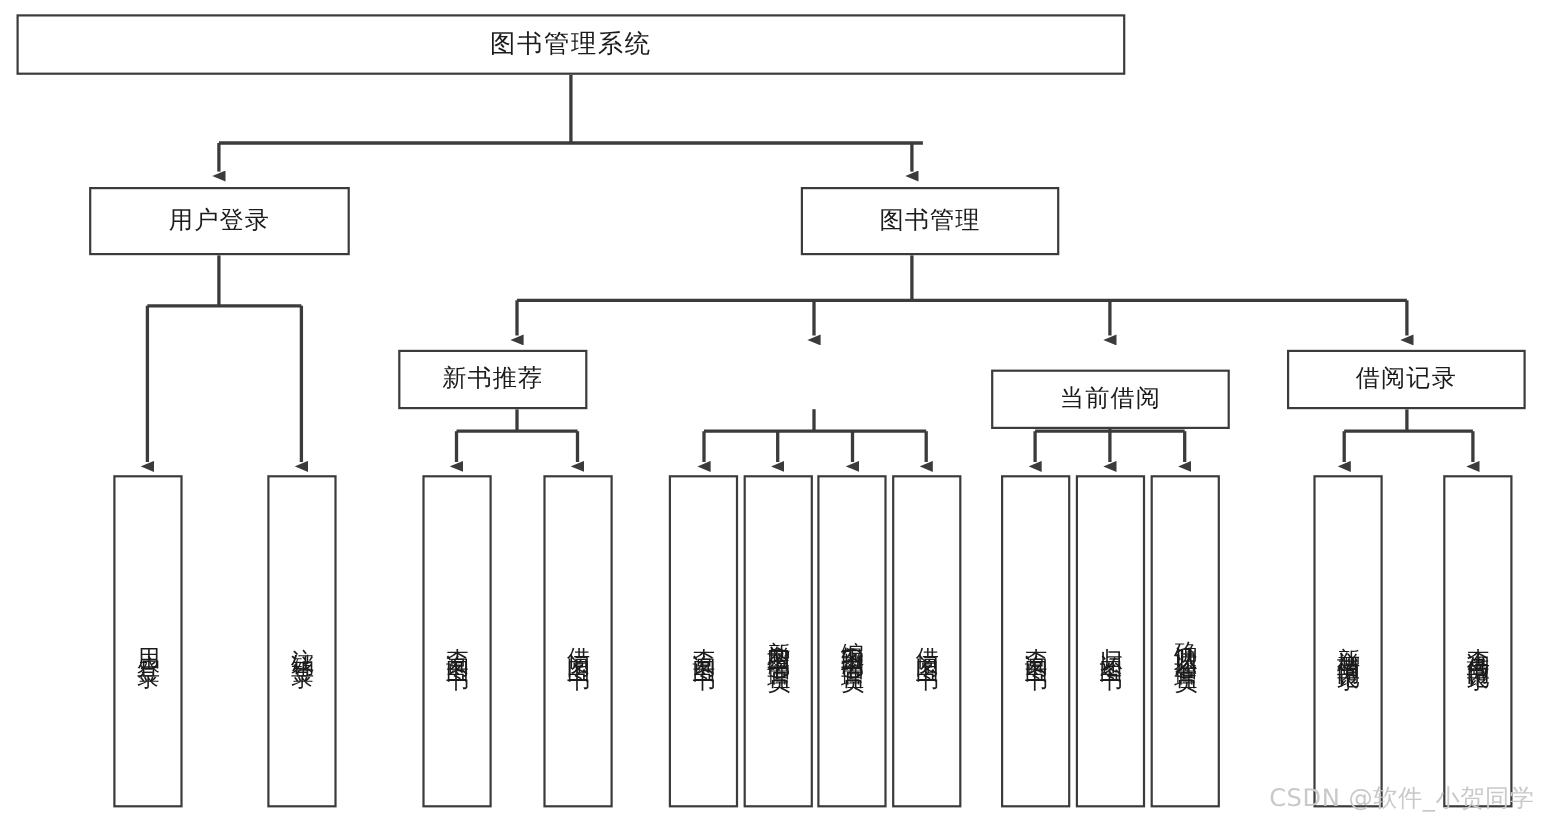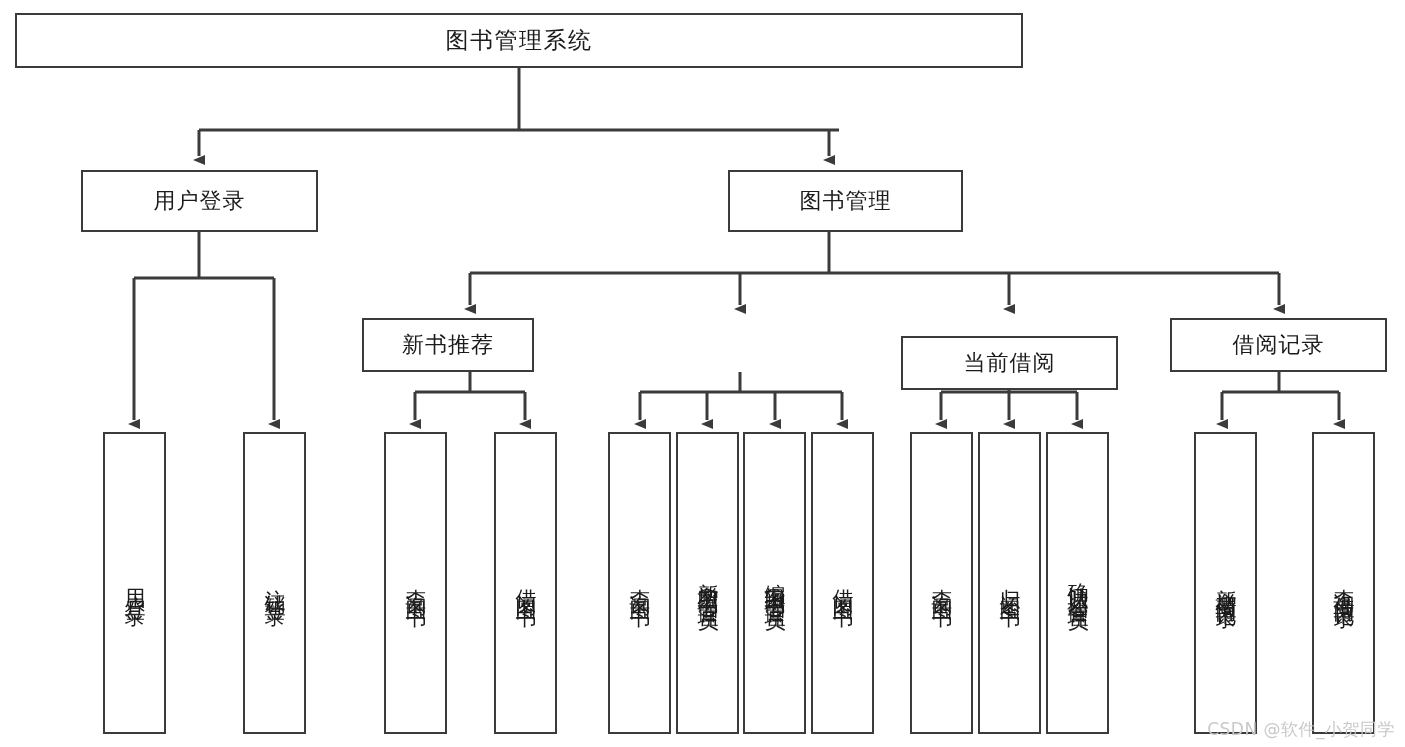--- a/index.html
+++ b/index.html
@@ -49,21 +49,21 @@
     white-space:nowrap;
     align-items:center;
     justify-content:center;
     padding-top:2px;
   }
   .node-v.compact{letter-spacing:4px;}
   .watermark{
     position:absolute;
     right:10px;
     bottom:6px;
-    font-size:17px;
+    font-size:22px;
     color:#c9c9c9;
     white-space:nowrap;
     letter-spacing:0.5px;
     font-family:"DejaVu Sans","Liberation Sans",sans-serif;
   }
 </style>
 </head>
 <body>
 
 <div id="canvas">

